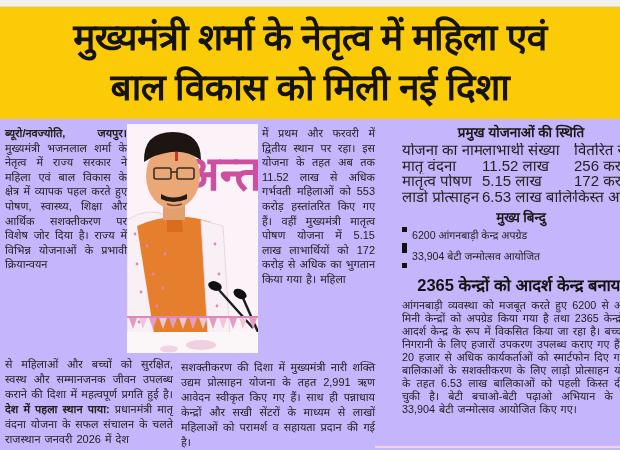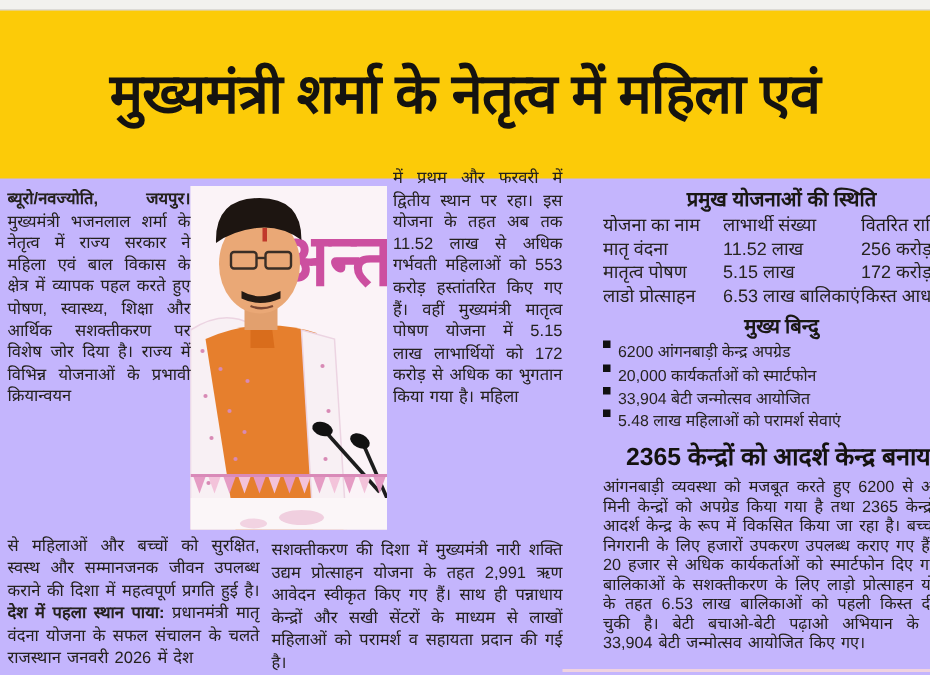--- a/index.html
+++ b/index.html
@@ -29,35 +29,35 @@
     font-size:37px;line-height:50px;letter-spacing:-0.5px;
     white-space:nowrap;
   }
   
   .newscol{
     font-size:11px;line-height:14.6px;text-align:justify;
     color:#24211d;word-spacing:1px;
   }
   .lead{font-weight:700;}
   #col-left{left:5px;top:126px;width:122px;height:232px;}
-  #col-mid{left:262px;top:112px;width:113px;height:238px;}
+  #col-mid{left:262px;top:126px;width:113px;height:238px;}
   #col-bottom-left{left:5px;top:357px;width:168px;height:90px;line-height:14.9px;}
   #col-bottom-mid{left:181px;top:360px;width:194px;height:88px;line-height:14.9px;}
   
   #photo{left:127px;top:124px;width:131px;height:229px;background:#faf0f5;box-shadow:0 0 0 1px #eee3ea inset;}
   #photo svg{display:block;}
   
   #right-col{left:386px;top:124px;width:238px;height:324px;margin-left:16px;}
   .sec-title{
     font-weight:700;font-size:13.5px;color:#1a1814;
     text-align:center;line-height:17px;margin-bottom:2px;white-space:nowrap;
   }
   #schemes-table{width:100%;border-collapse:collapse;table-layout:fixed;}
   #schemes-table td,#schemes-table th{
-    padding:0 0 1px 0;font-size:12px;line-height:14.6px;font-weight:400;
+    padding:0 0 1px 0;font-size:15px;line-height:14.6px;font-weight:400;
     text-align:left;color:#26231f;vertical-align:top;white-space:nowrap;overflow:hidden;
   }
   #schemes-table th{font-weight:400;color:#201d19;}
   .tcol1{width:80px;}
   .tcol2{width:92px;}
   .tcol3{width:66px;}
   #key-points-title{margin-top:4px;font-family:Liberation Serif, serif;}
   .kp-item{
     display:flex;align-items:flex-start;
     font-size:10.6px;line-height:15.2px;color:#26231f;white-space:nowrap;
@@ -77,20 +77,21 @@
 </style>
 </head>
 <body>
 
 <div id="page">
 
   <div id="top-strip" class="abs"></div>
 
   <div id="headline" class="abs">
     <div class="hl">मुख्यमंत्री शर्मा के नेतृत्व में महिला एवं</div>
+    <div class="hl">बाल विकास को मिली नई दिशा</div>
   </div>
 
   <div id="photo" class="abs">
     <svg width="131" height="229" viewBox="0 0 131 229">
       <rect x="0" y="0" width="131" height="229" fill="#fbf3f7"></rect>
 
       <text x="56" y="66" font-size="48" font-weight="bold" fill="#cc4fa0">अन्त</text>
 
       <path d="M0,96 Q22,82 40,92 L47,229 L0,229 Z" fill="#f8f0f4" stroke="#ecd4e2" stroke-width="1"></path>
 
@@ -211,29 +212,27 @@
 
     <div class="sec-title" id="key-points-title">मुख्य बिन्दु</div>
 
     <div>
       <div class="kp-item">
         <span class="kp-square"></span>
         <span>6200 आंगनबाड़ी केन्द्र अपग्रेड</span>
       </div>
       <div class="kp-item">
         <span class="kp-square"></span>
-        <span>20,000 कार्यकर्ताओं को स्मार्टफोन</span>
       </div>
       <div class="kp-item">
         <span class="kp-square"></span>
         <span>33,904 बेटी जन्मोत्सव आयोजित</span>
       </div>
       <div class="kp-item">
         <span class="kp-square"></span>
-        <span>5.48 लाख महिलाओं को परामर्श सेवाएं</span>
       </div>
     </div>
 
     <div id="subhead">2365 केन्द्रों को आदर्श केन्द्र बनाया</div>
 
     <div id="right-para">आंगनबाड़ी व्यवस्था को मजबूत करते हुए 6200 से अधिक मिनी केन्द्रों को अपग्रेड किया गया है तथा 2365 केन्द्रों को आदर्श केन्द्र के रूप में विकसित किया जा रहा है। बच्चों की निगरानी के लिए हजारों उपकरण उपलब्ध कराए गए हैं और 20 हजार से अधिक कार्यकर्ताओं को स्मार्टफोन दिए गए हैं। बालिकाओं के सशक्तीकरण के लिए लाड़ो प्रोत्साहन योजना के तहत 6.53 लाख बालिकाओं को पहली किस्त दी जा चुकी है। बेटी बचाओ-बेटी पढ़ाओ अभियान के तहत 33,904 बेटी जन्मोत्सव आयोजित किए गए।</div>
   </div>
 
   <div id="bottom-rule" class="abs"></div>
 

